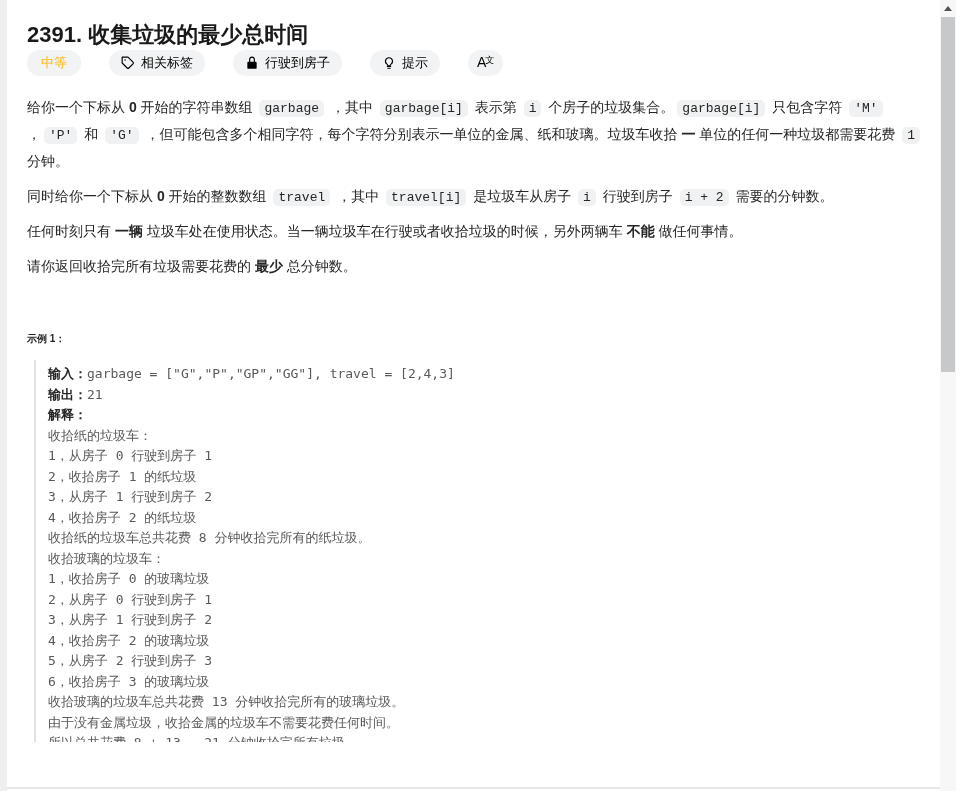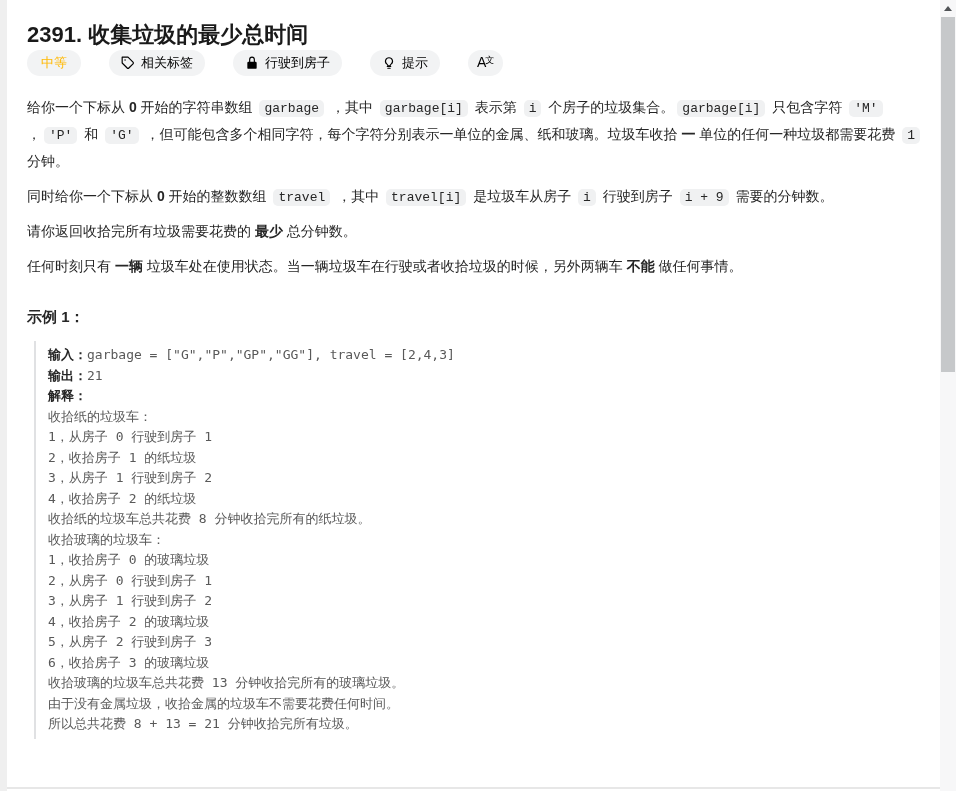--- a/index.html
+++ b/index.html
@@ -34,21 +34,21 @@
   .a-big { font-size:14px; font-weight:500; }
   .a-small { font-size:9px; margin-left:-1px; align-self:flex-end; padding-bottom:5px; }
   .description { margin-top:18px; font-size:14px; line-height:27px; color:#262626; }
   .description p { margin:0 0 8px 0; }
   .description strong, .ex-lines strong { font-weight:700; color:#262626; }
   .inline-code {
     font-family:Liberation Mono, monospace;
     font-size:13px; line-height:18px; background:#f0f1f2; color:#262626;
     border-radius:5px; padding:1px 5px; margin:0 3px; white-space:nowrap;
   }
-  .example-heading { margin-top:28px; font-size:15px; font-weight:700; color:#262626; }
+  .example-heading { margin-top:52px; font-size:10px; font-weight:700; color:#262626; }
   .example-block {
     margin:14px 0 0 7px; border-left:2px solid #e0e1e3; padding:4px 0 4px 12px;
     font-family:"DejaVu Sans Mono","Liberation Mono",monospace;
     font-size:13px; line-height:20.5px; color:#595959;
   }
   .code-line { white-space:pre-wrap; }
   .bottom-border {
     position:absolute; left:7px; bottom:2px; width:933px; height:2px; background:#e7e7e7;
   }
   .scrollbar {
@@ -116,23 +116,23 @@
     <button class="chip translate">
       <span style="display:inline-flex;">
         <span class="a-big">A</span>
           <span class="a-small">文</span>
       </span>
     </button>
   </div>
 
   <div class="description">
     <p>给你一个下标从 <strong>0</strong> 开始的字符串数组 <code class="inline-code">garbage</code> ，其中 <code class="inline-code">garbage[i]</code> 表示第 <code class="inline-code">i</code> 个房子的垃圾集合。<code class="inline-code">garbage[i]</code> 只包含字符 <code class="inline-code">'M'</code> ，<code class="inline-code">'P'</code> 和 <code class="inline-code">'G'</code> ，但可能包含多个相同字符，每个字符分别表示一单位的金属、纸和玻璃。垃圾车收拾 <strong>一</strong> 单位的任何一种垃圾都需要花费 <code class="inline-code">1</code> 分钟。</p>
-    <p>同时给你一个下标从 <strong>0</strong> 开始的整数数组 <code class="inline-code">travel</code> ，其中 <code class="inline-code">travel[i]</code> 是垃圾车从房子 <code class="inline-code">i</code> 行驶到房子 <code class="inline-code">i + 9</code> 需要的分钟数。</p>
+    <p>同时给你一个下标从 <strong>0</strong> 开始的整数数组 <code class="inline-code">travel</code> ，其中 <code class="inline-code">travel[i]</code> 是垃圾车从房子 <code class="inline-code">i</code> 行驶到房子 <code class="inline-code">i + 2</code> 需要的分钟数。</p>
+    <p>任何时刻只有 <strong>一辆</strong> 垃圾车处在使用状态。当一辆垃圾车在行驶或者收拾垃圾的时候，另外两辆车 <strong>不能</strong> 做任何事情。</p>
     <p>请你返回收拾完所有垃圾需要花费的 <strong>最少</strong> 总分钟数。</p>
-    <p>任何时刻只有 <strong>一辆</strong> 垃圾车处在使用状态。当一辆垃圾车在行驶或者收拾垃圾的时候，另外两辆车 <strong>不能</strong> 做任何事情。</p>
   </div>
 
   <div class="example-heading">示例 1：</div>
 
   <pre class="example-block ex-lines"><div class="code-line"><strong>输入：</strong>garbage = ["G","P","GP","GG"], travel = [2,4,3]</div><div class="code-line"><strong>输出：</strong>21</div><div class="code-line"><strong>解释：</strong></div><div class="code-line">收拾纸的垃圾车：</div><div class="code-line">1，从房子 0 行驶到房子 1</div><div class="code-line">2，收拾房子 1 的纸垃圾</div><div class="code-line">3，从房子 1 行驶到房子 2</div><div class="code-line">4，收拾房子 2 的纸垃圾</div><div class="code-line">收拾纸的垃圾车总共花费 8 分钟收拾完所有的纸垃圾。</div><div class="code-line">收拾玻璃的垃圾车：</div><div class="code-line">1，收拾房子 0 的玻璃垃圾</div><div class="code-line">2，从房子 0 行驶到房子 1</div><div class="code-line">3，从房子 1 行驶到房子 2</div><div class="code-line">4，收拾房子 2 的玻璃垃圾</div><div class="code-line">5，从房子 2 行驶到房子 3</div><div class="code-line">6，收拾房子 3 的玻璃垃圾</div><div class="code-line">收拾玻璃的垃圾车总共花费 13 分钟收拾完所有的玻璃垃圾。</div><div class="code-line">由于没有金属垃圾，收拾金属的垃圾车不需要花费任何时间。</div><div class="code-line">所以总共花费 8 + 13 = 21 分钟收拾完所有垃圾。</div></pre>
 
 </div>
 
 <div class="bottom-border"></div>
 

